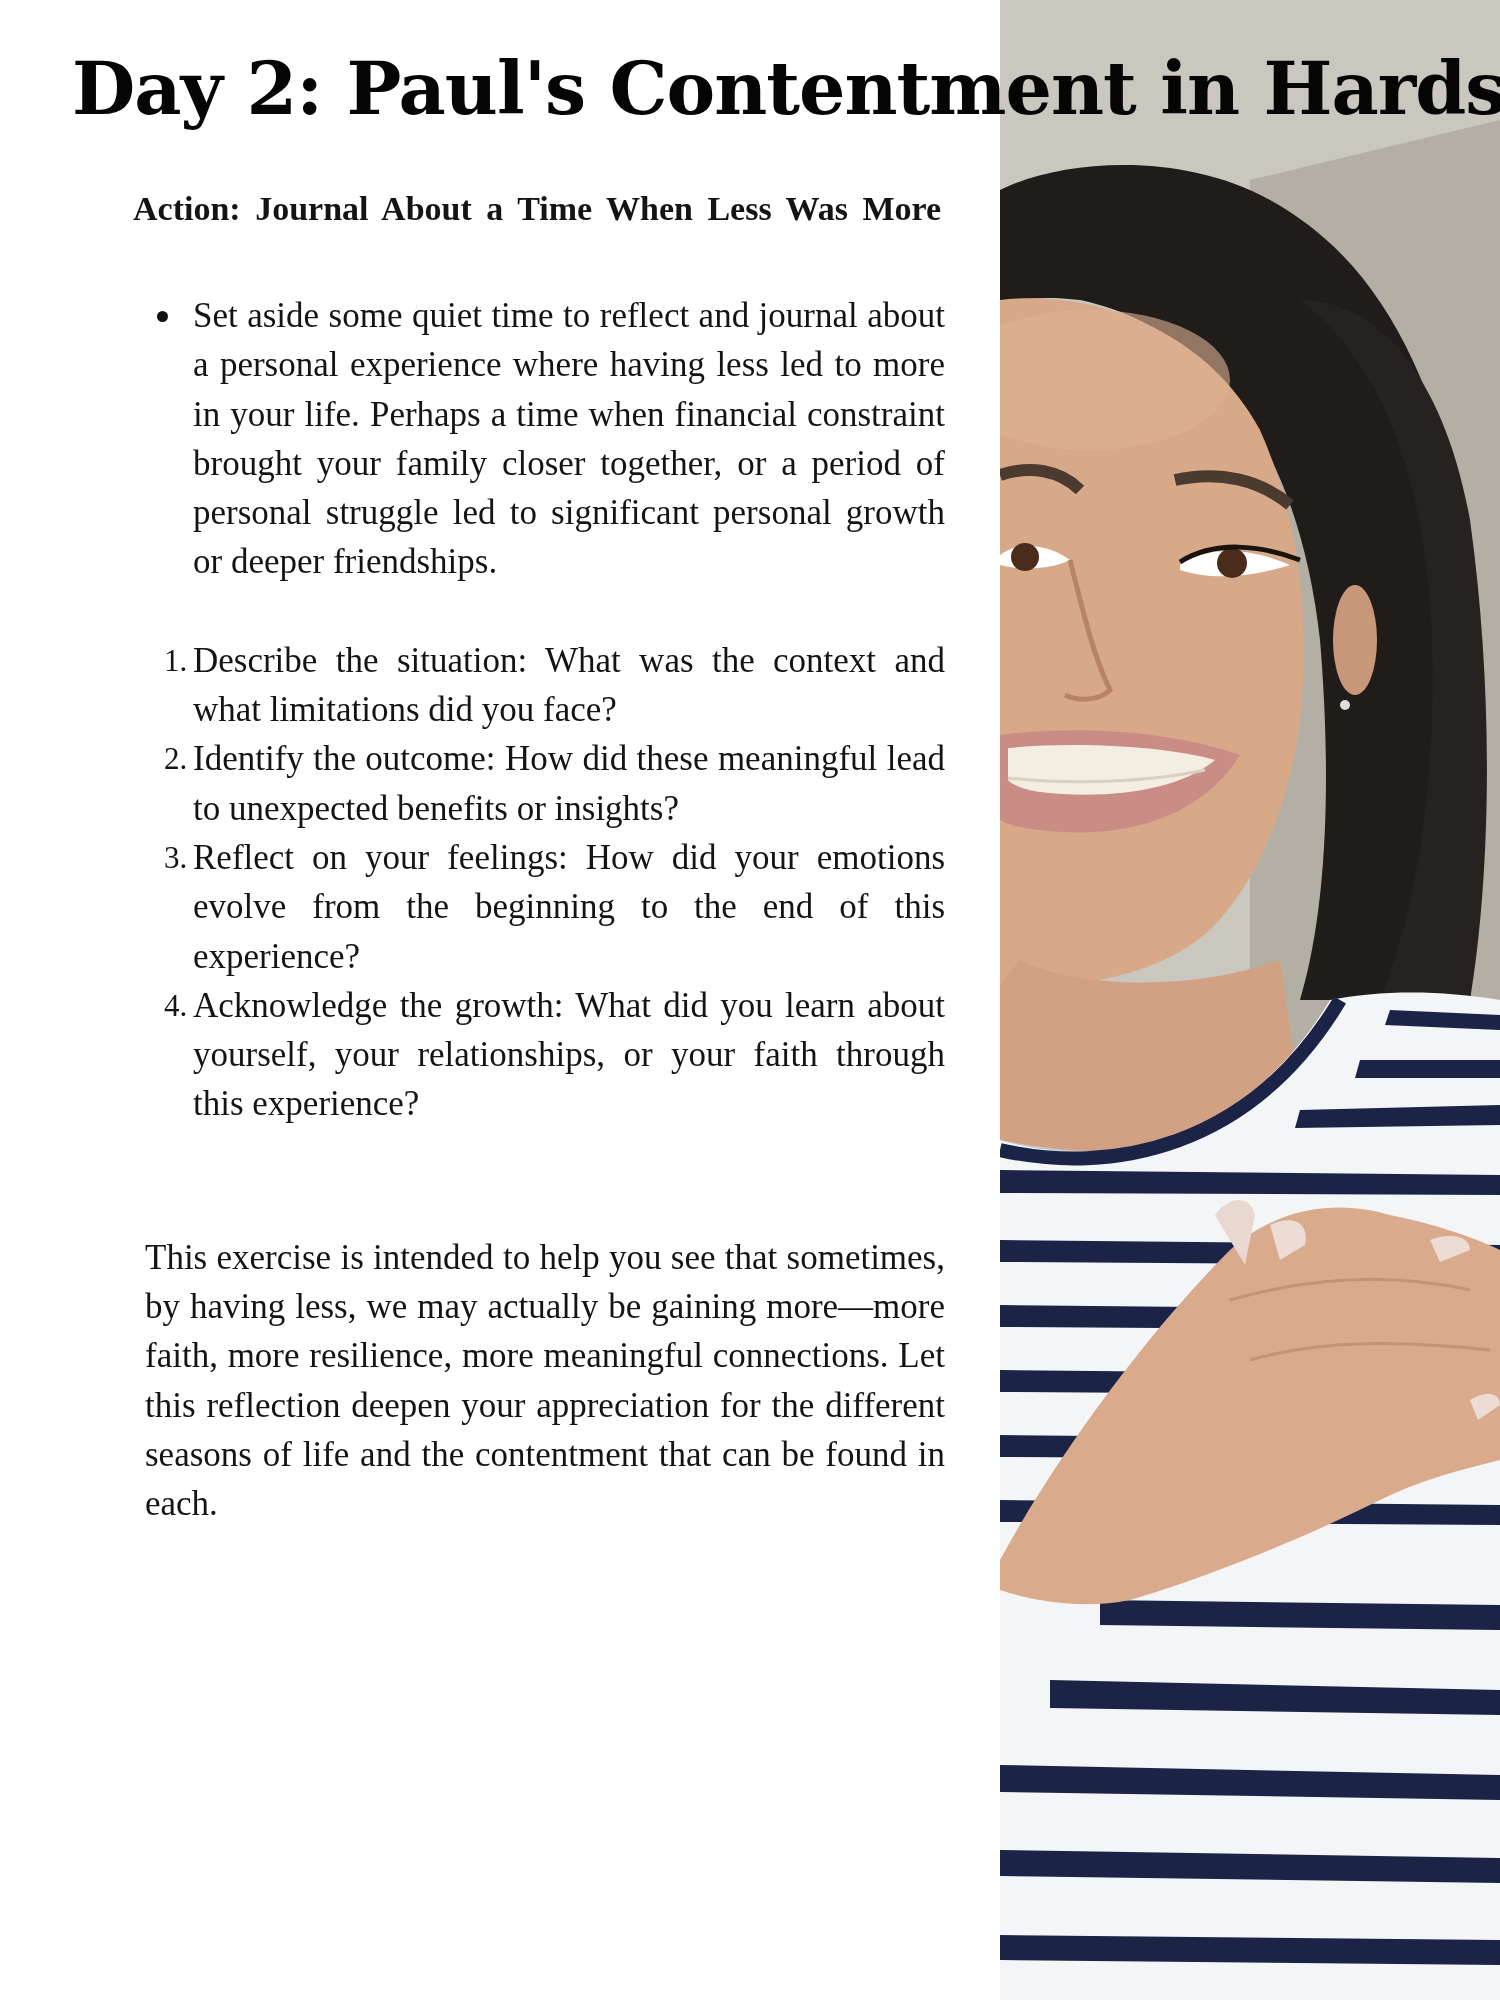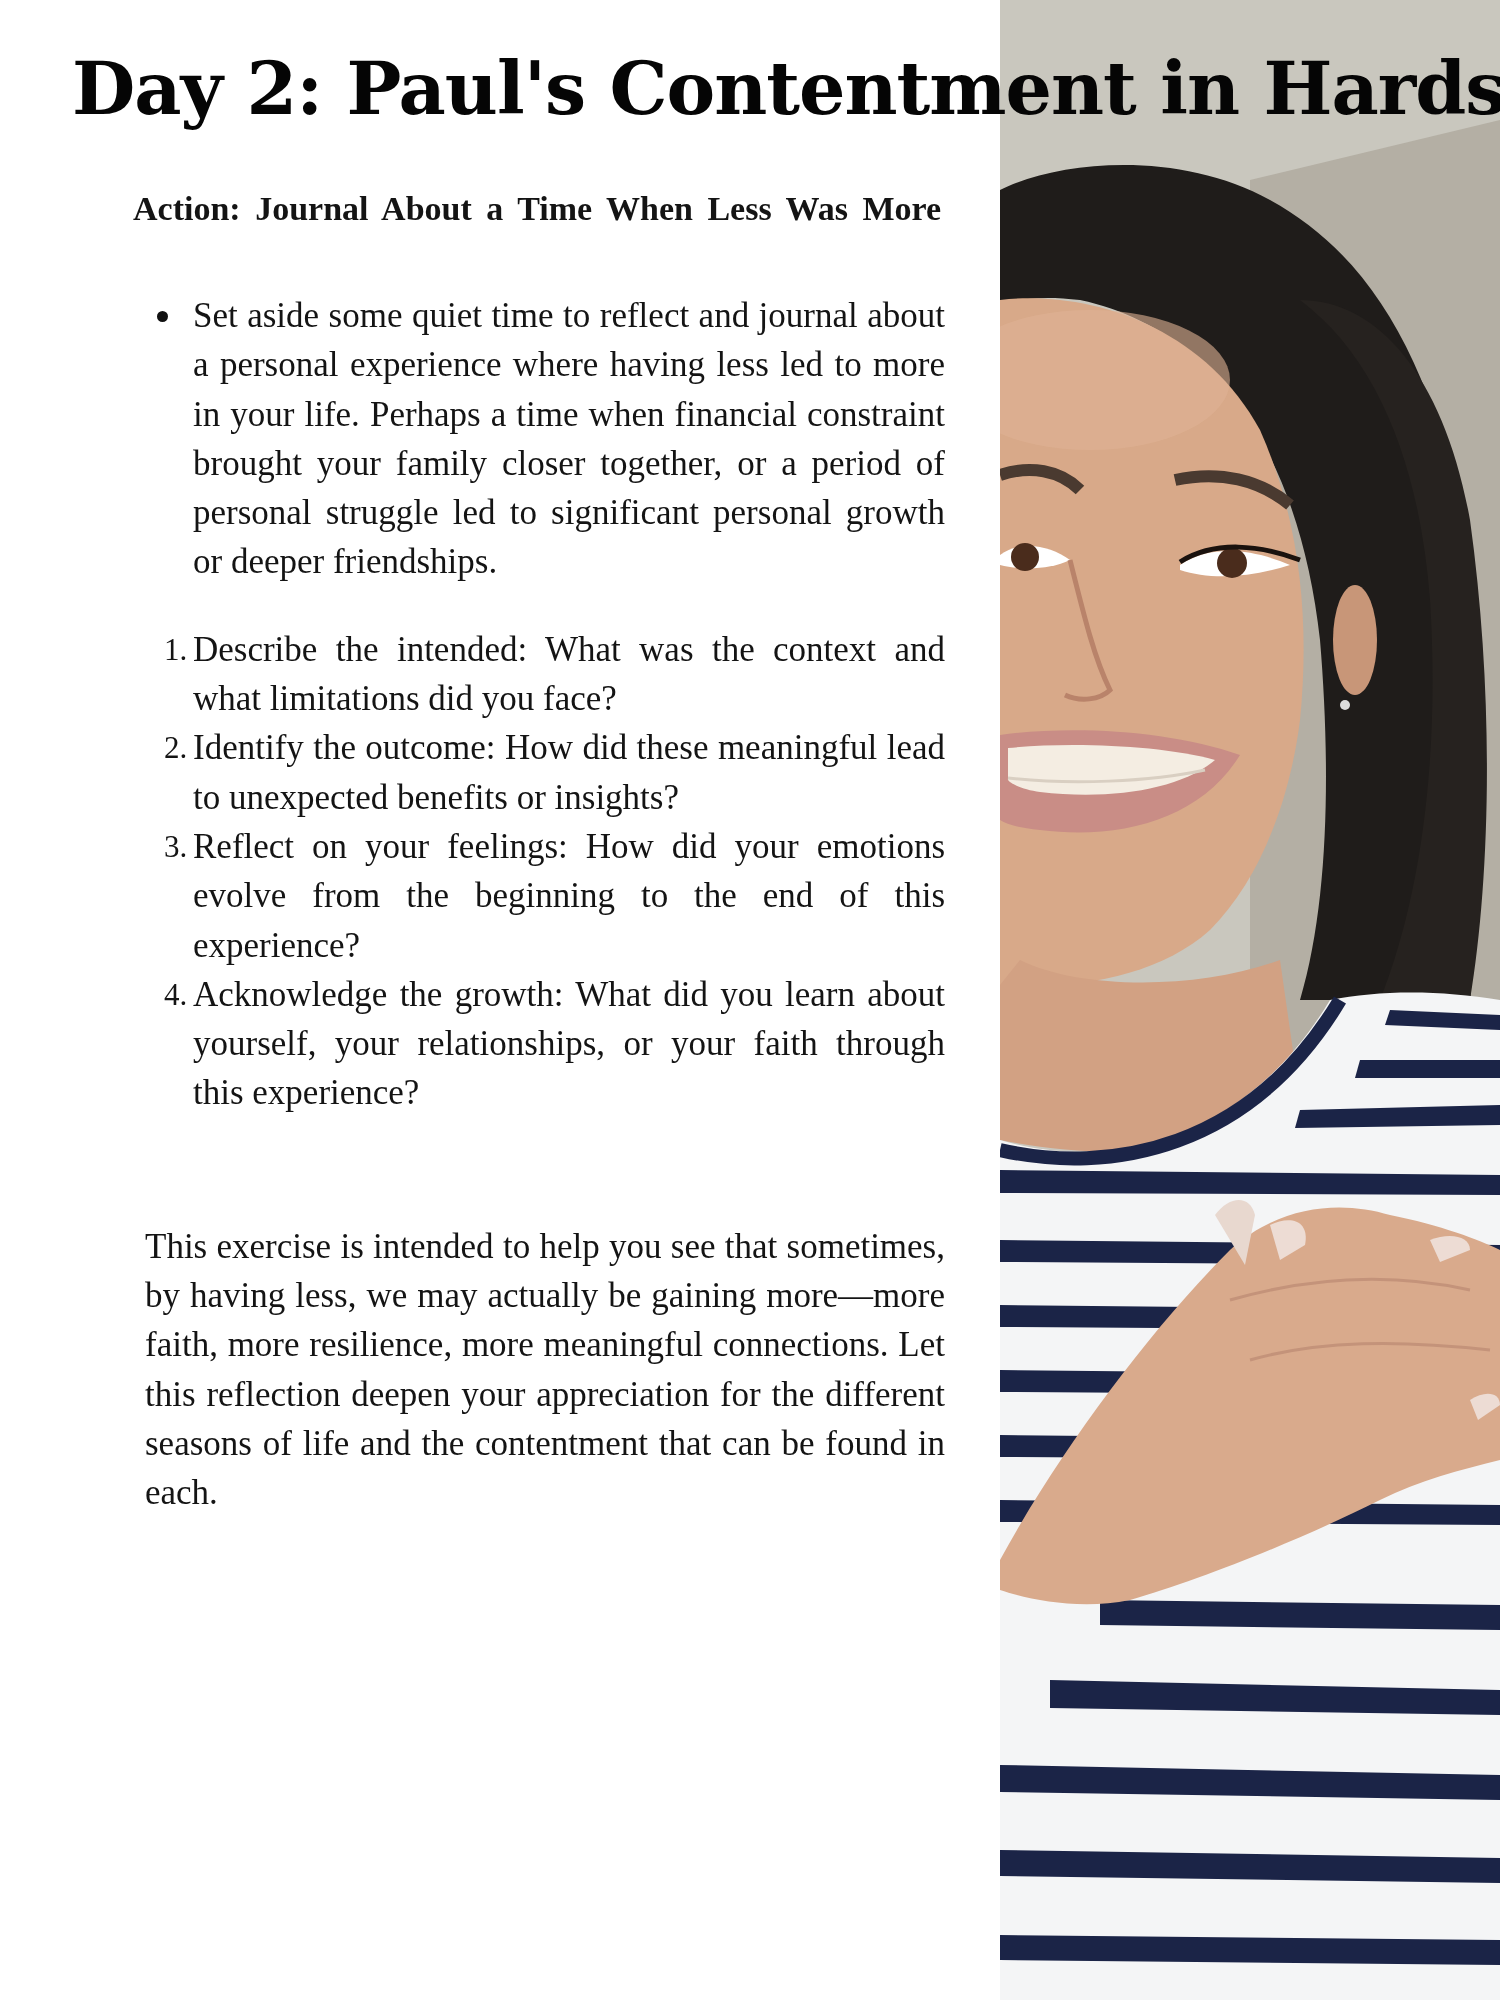--- a/index.html
+++ b/index.html
@@ -28,21 +28,21 @@
     font-family: Liberation Serif, serif;
     font-size: 35px; line-height: 49.3px; color: #141414;
   }
   .subheading {
     margin: 0 0 58px 0; font-weight: bold; font-size: 34px; line-height: 49px;
     text-align: justify; text-align-last: left; word-spacing: 6px;
   }
   ul.bullets { list-style: none; margin: 0; padding: 0; }
   ul.bullets li {
     position: relative; padding-left: 60px; text-align: justify; text-align-last: left;
-    margin-bottom: 38px;
+    margin-bottom: 49px;
   }
   ul.bullets li .dot {
     position: absolute; left: 24px; top: 20px; width: 11px; height: 11px;
     border-radius: 50%; background: #111;
   }
   ol.prompts { list-style: none; margin: 0; padding: 0; }
   ol.prompts li {
     position: relative; padding-left: 60px; text-align: justify; text-align-last: left;
   }
   ol.prompts li .num {
@@ -128,21 +128,21 @@
   <ul class="bullets">
     <li>
       <span class="dot"></span>
       <span>Set aside some quiet time to reflect and journal about a personal experience where having less led to more in your life. Perhaps a time when financial constraint brought your family closer together, or a period of personal struggle led to significant personal growth or deeper friendships.</span>
     </li>
   </ul>
 
   <ol class="prompts">
     <li>
       <span class="num">1.</span>
-      <span>Describe the intended: What was the context and what limitations did you face?</span>
+      <span>Describe the situation: What was the context and what limitations did you face?</span>
     </li>
     <li>
       <span class="num">2.</span>
       <span>Identify the outcome: How did these meaningful lead to unexpected benefits or insights?</span>
     </li>
     <li>
       <span class="num">3.</span>
       <span>Reflect on your feelings: How did your emotions evolve from the beginning to the end of this experience?</span>
     </li>
     <li>

